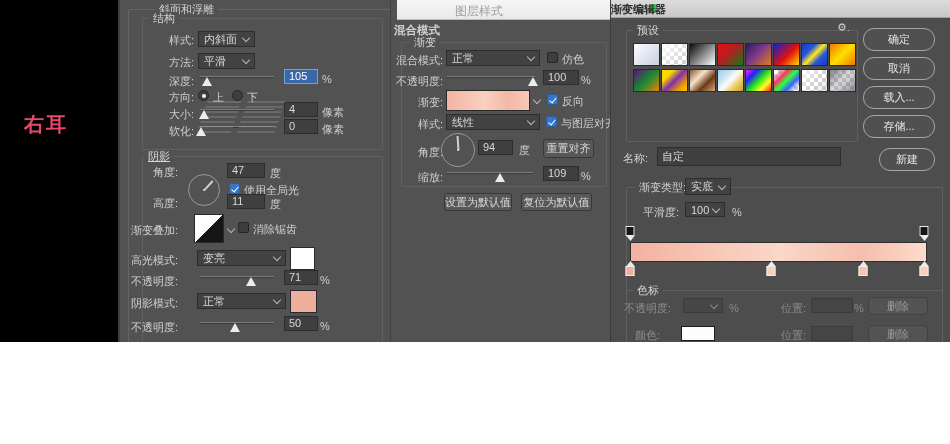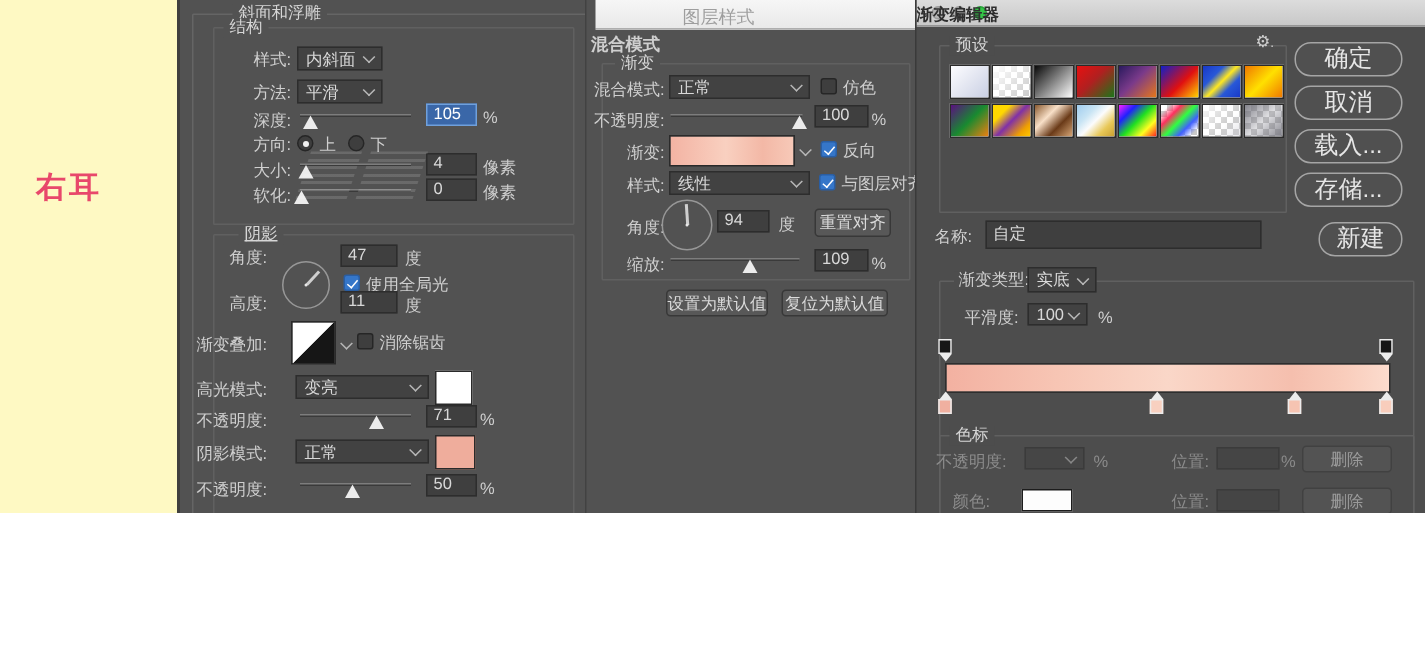--- a/index.html
+++ b/index.html
@@ -1,20 +1,20 @@
 <!DOCTYPE html>
 <html><head>
 <meta charset="utf-8">
 <style>
   html,body{margin:0;padding:0;}
   .stage{position:relative;width:950px;height:444px;overflow:hidden;background:#ffffff;
          font-family:"Liberation Sans","DejaVu Sans",sans-serif;-webkit-font-smoothing:antialiased;}
   .abs{position:absolute;}
   
-  .left-strip{position:absolute;left:0;top:0;width:118px;height:342px;background:#fef9c3;}
+  .left-strip{position:absolute;left:0;top:0;width:118px;height:342px;background:#000000;}
   .ear-label{position:absolute;left:24px;top:111px;font-size:20px;font-weight:bold;color:#e8486b;letter-spacing:2px;}
   .panel{position:absolute;top:0;height:342px;overflow:hidden;}
   .panel-left{left:118px;width:272px;background:#525252;border-left:2px solid #3f3f3f;}
   .panel-mid{left:390px;width:220px;background:#525252;border-left:1px solid #424242;}
   .panel-right{left:610px;width:340px;background:#4d4d4d;border-left:1px solid #3a3a3a;}
   .caption-area{position:absolute;left:0;top:342px;width:950px;height:102px;background:#ffffff;}
   
   .lbl{position:absolute;font-size:11px;color:#cfcfcf;white-space:nowrap;line-height:12px;}
   .lbl.r{text-align:right;}
   .lbl.dim{color:#8b8b8b;}
@@ -33,21 +33,21 @@
   .thumb{position:absolute;top:2px;width:0;height:0;border:5px solid transparent;border-bottom:9px solid #ececec;
          transform:translateX(-50%);}
   .cb{position:absolute;width:11px;height:11px;border-radius:2px;background:#3e3e3e;border:1px solid #262626;box-sizing:border-box;}
   .cb.on{background:#3576c9;border-color:#2a5ea3;}
   .cb.on::after{content:'';position:absolute;left:3px;top:0.5px;width:3px;height:6px;
         border-right:1.5px solid #fff;border-bottom:1.5px solid #fff;transform:rotate(40deg);}
   .radio{position:absolute;width:11px;height:11px;border-radius:50%;background:#3e3e3e;border:1px solid #262626;box-sizing:border-box;}
   .radio.on::after{content:'';position:absolute;left:2.5px;top:2.5px;width:4px;height:4px;border-radius:50%;background:#f2f2f2;}
   .btn{position:absolute;background:#585858;border:1px solid #383838;border-radius:3px;color:#dadada;
        font-size:11px;display:flex;align-items:center;justify-content:center;}
-  .pill{position:absolute;border:1.5px solid #a5a5a5;border-radius:11px;color:#e6e6e6;font-size:16px;
+  .pill{position:absolute;border:1.5px solid #a5a5a5;border-radius:11px;color:#e6e6e6;font-size:11px;
         display:flex;align-items:center;justify-content:center;background:rgba(255,255,255,0.02);text-align:center;}
   .dial{position:absolute;border:1px solid #979797;border-radius:50%;}
   .dial::after{content:'';position:absolute;left:50%;top:50%;width:2px;height:2px;margin:-1px;border-radius:50%;background:#e8e8e8;}
   .needle{position:absolute;left:50%;top:50%;width:1.5px;height:12px;background:#cfcfcf;transform-origin:top center;}
   .swatchbox{position:absolute;border:1px solid #2a2a2a;box-sizing:border-box;}
   
   .mid-titlebar{position:absolute;left:6px;right:0;top:0;height:19px;
         background:linear-gradient(#f6f6f6,#e9e9e9);border-bottom:1px solid #bdbdbd;}
   .mid-title{position:absolute;left:58px;top:3px;font-size:12px;color:#9e9e9e;}
   .right-titlebar{position:absolute;left:0;right:0;top:0;height:17px;
@@ -136,21 +136,21 @@
       <div class="track"></div>
       <div class="thumb" style="left:2%;"></div>
     </div>
     <div class="field" style="left:164px;top:119px;width:24px;height:13px;">0</div>
     <div class="lbl" style="left:202px;top:123px;">像素</div>
 
     <div class="wm" style="left:82px;top:101px;width:34px;height:33px;"></div>
     <div class="wm" style="left:122px;top:101px;width:38px;height:33px;"></div>
 
     <div class="grp" style="left:22px;top:156px;width:239px;height:190px;border-color:#606060;">
-      <span class="gtitle bgL" style="left:16px;text-decoration:underline;">阴影</span>
+      <span class="gtitle bgL" style="left:1px;text-decoration:underline;">阴影</span>
     </div>
 
     <div class="lbl r" style="left:14px;top:166px;width:44px;">角度:</div>
     <div class="dial" style="left:68px;top:174px;width:30px;height:30px;">
       <div class="needle" style="transform:rotate(223deg);"></div>
     </div>
     <div class="field" style="left:107px;top:163px;width:28px;height:13px;">47</div>
     <div class="lbl" style="left:150px;top:167px;">度</div>
 
     <div class="cb on" style="left:109px;top:183px;"></div>

